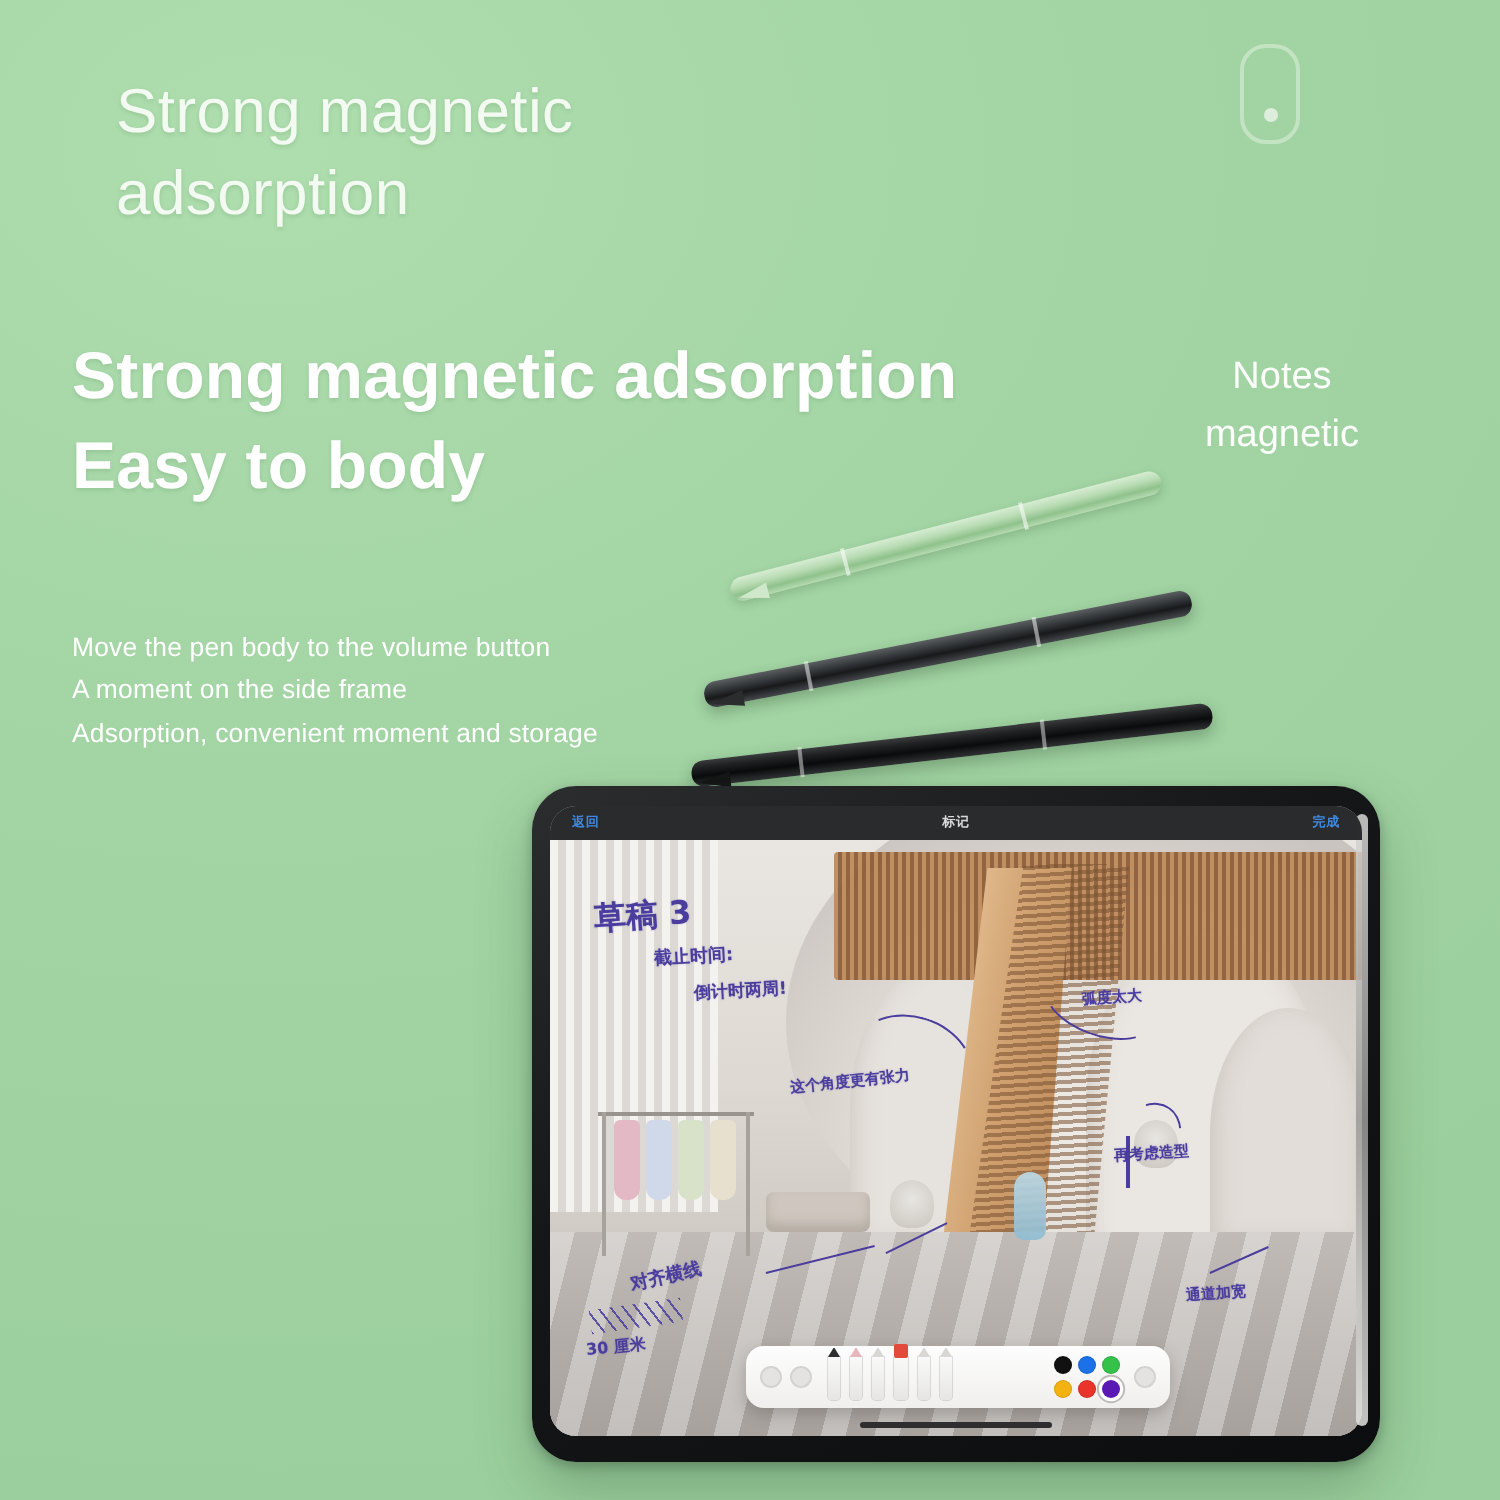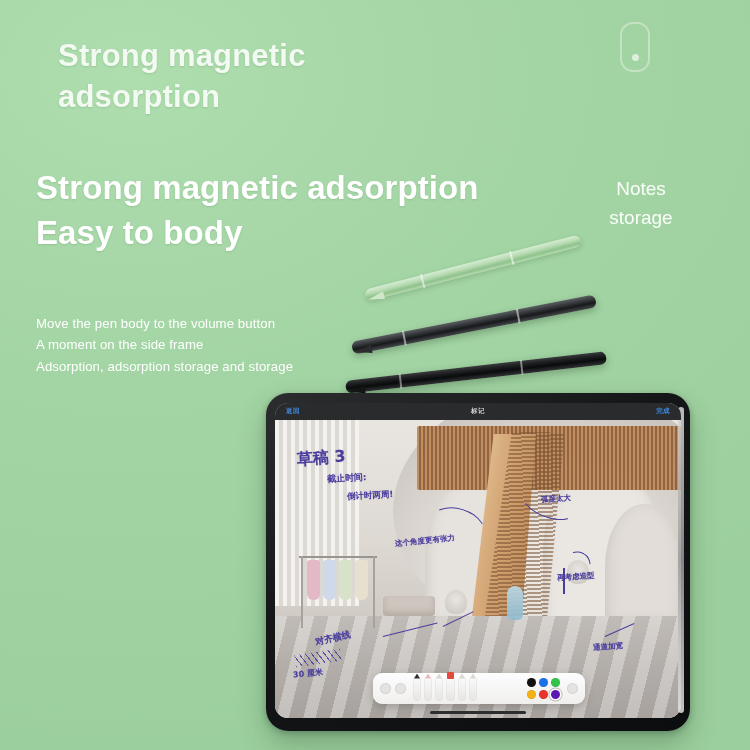--- a/index.html
+++ b/index.html
@@ -14,21 +14,21 @@
   }
 
   
   .wm-pen{position:absolute;left:620px;top:22px;width:26px;height:46px;
     border:2px solid #c9e6c8;border-radius:13px;opacity:.85;}
   .wm-pen .dot{position:absolute;left:50%;top:30px;width:7px;height:7px;margin-left:-3.5px;
     background:#e8f4e7;border-radius:50%;}
 
   
   .h-sub{position:absolute;left:58px;top:36px;width:420px;
-    font-size:31px;line-height:1.32;font-weight:700;color:#f3faf2;
+    font-size:31px;line-height:1.32;font-weight:400;color:#f3faf2;
     letter-spacing:.2px;text-shadow:0 1px 2px rgba(60,110,60,.18);}
   .h-main{position:absolute;left:36px;top:166px;width:560px;
     font-size:33px;line-height:1.35;font-weight:700;color:#ffffff;
     letter-spacing:.1px;text-shadow:0 1px 2px rgba(60,110,60,.18);}
   .h-main .l2{display:block;}
   .notes-label{position:absolute;left:588px;top:175px;width:106px;text-align:center;
     font-size:19px;line-height:1.5;color:#fbfefa;font-weight:500;}
   .body-copy{position:absolute;left:36px;top:313px;width:330px;
     font-size:13.2px;line-height:1.62;color:#ffffff;font-weight:400;
     letter-spacing:.1px;}
@@ -180,27 +180,27 @@
   <div class="h-sub" style="white-space: pre-line;">Strong magnetic
 adsorption</div>
 
   <div class="h-main">
     <span>Strong magnetic adsorption</span>
     <span class="l2">Easy to body</span>
   </div>
 
   <div class="notes-label">
     <div>Notes</div>
-    <div>storage</div>
+    <div>magnetic</div>
   </div>
 
   <div class="body-copy">
     <div>Move the pen body to the volume button</div>
     <div>A moment on the side frame</div>
-    <div>Adsorption, adsorption storage and storage</div>
+    <div>Adsorption, convenient moment and storage</div>
   </div>
 
   <div class="pen" id="pen-light">
     <div class="barrel"></div>
     <div class="tip"></div>
     <div class="ring"></div>
     <div class="ring r2"></div>
   </div>
   <div class="pen" id="pen-dark">
     <div class="barrel"></div>

